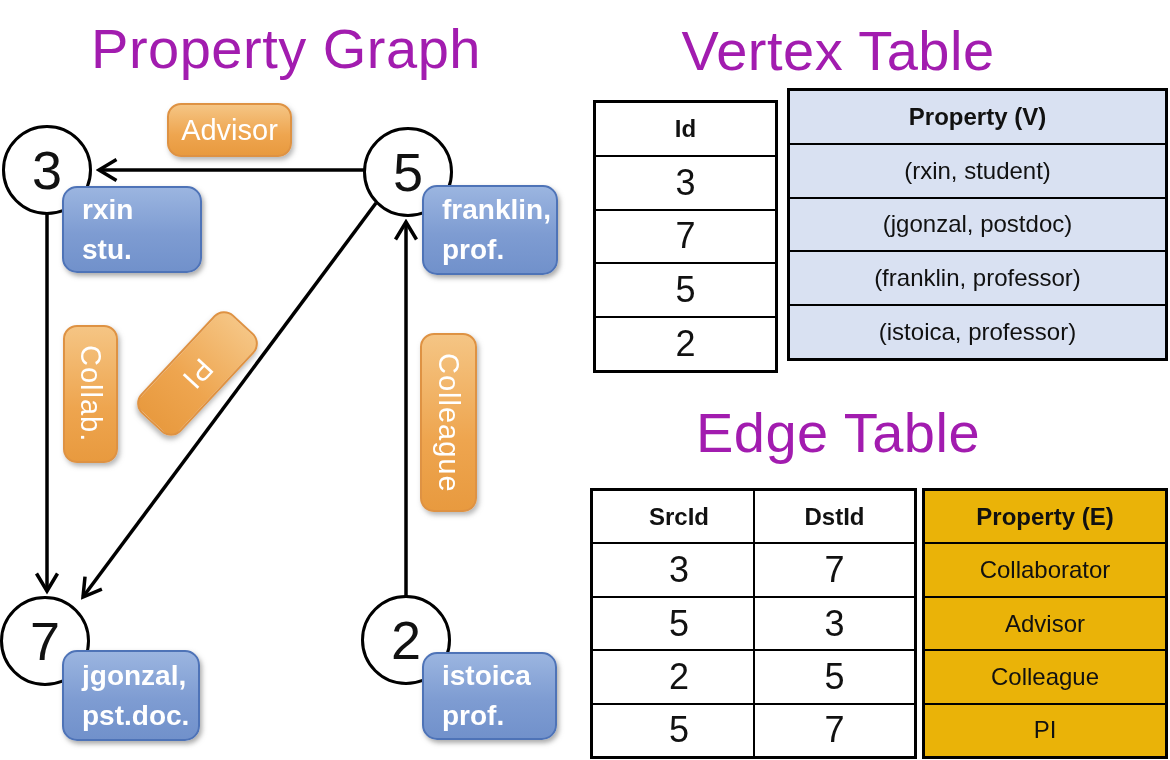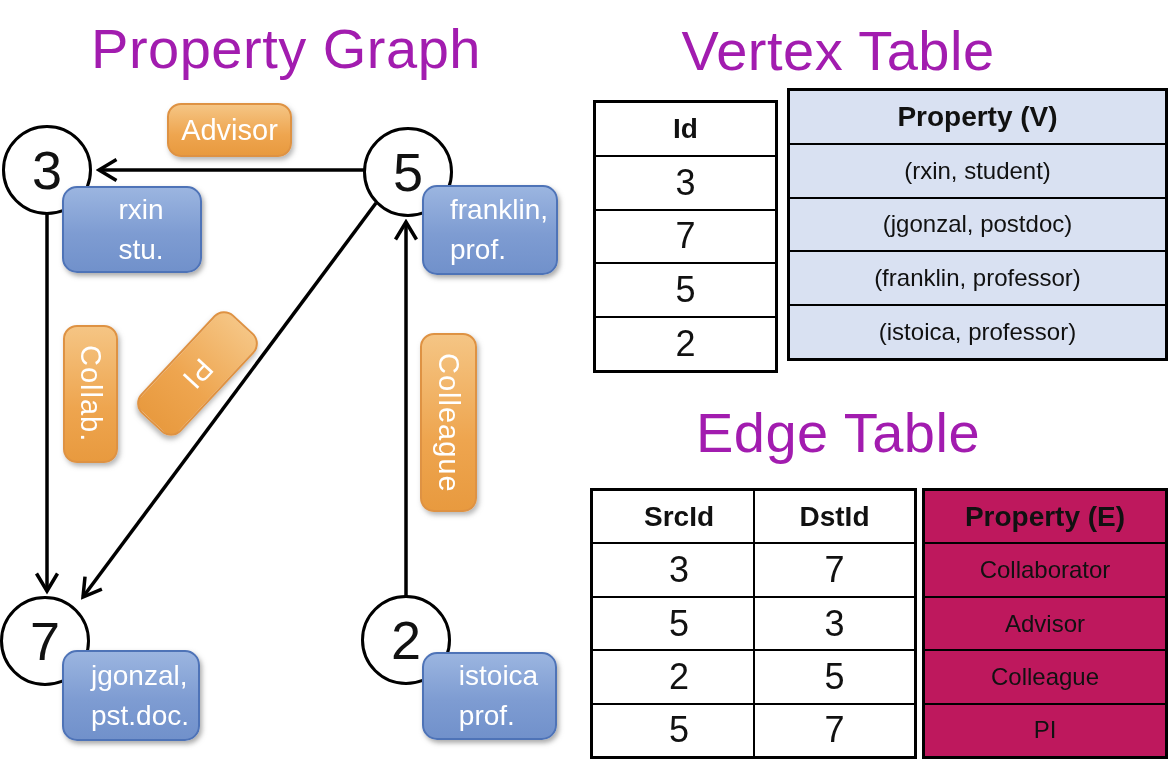--- a/index.html
+++ b/index.html
@@ -20,46 +20,46 @@
     box-sizing:border-box;
   }
   .pill {
     position:absolute; box-sizing:border-box; color:#fff;
     display:flex; align-items:center; justify-content:center;
   }
   .blue-pill {
     background:linear-gradient(180deg,#9BB5E0 0%,#7E9CD2 55%,#7191CB 100%);
     border:2px solid #4E73B7; border-radius:15px;
     box-shadow:2px 3px 5px rgba(100,100,100,.55);
-    font-size:28px; line-height:1.42; justify-content:center;
-    padding-left:18px; align-items:center;
+    font-size:28px; line-height:1.42; justify-content:flex-start;
+    padding-left:18px; align-items:center;font-weight:bold;
   }
   .orange-pill {
     background:linear-gradient(180deg,#F5C584 0%,#EEA54F 60%,#E89A3F 100%);
     border:2px solid #DE9243; border-radius:14px;
     box-shadow:2px 3px 5px rgba(110,110,110,.5);
     font-size:29px;
   }
   .vtext { writing-mode:vertical-rl; letter-spacing:1px; }
   
   .tbox {
     position:absolute; box-sizing:border-box; border:3px solid #000;
     display:flex; flex-direction:column; background:#fff;
   }
   .trow { flex:1; display:flex; align-items:stretch; }
   .trow + .trow { border-top:2.5px solid #000; }
   .tcell {
     flex:1; display:flex; align-items:center; justify-content:center;
     font-size:24px; color:#111; white-space:nowrap;
   }
   .tcell.num { font-size:36px; }
-  .tcell.hdr { font-size:28px; font-weight:bold; }
+  .tcell.hdr { font-size:24px; font-weight:bold; }
   .tcell + .tcell { border-left:2.5px solid #000; }
   .blue-fill  { background:#D9E1F2; }
-  .tan-fill   { background:#be185d; }
+  .tan-fill   { background:#eab308; }
   .w-src { flex:0 0 148px;padding-left:12px; }
 </style>
 </head>
 <body>
 
 <div class="canvas">
 
   <div class="title" style="left:0; top:16px; width:572px;">Property Graph</div>
   <div class="title" style="left:560px; top:18px; width:556px;">Vertex Table</div>
   <div class="title" style="left:560px; top:400px; width:556px;">Edge Table</div>

